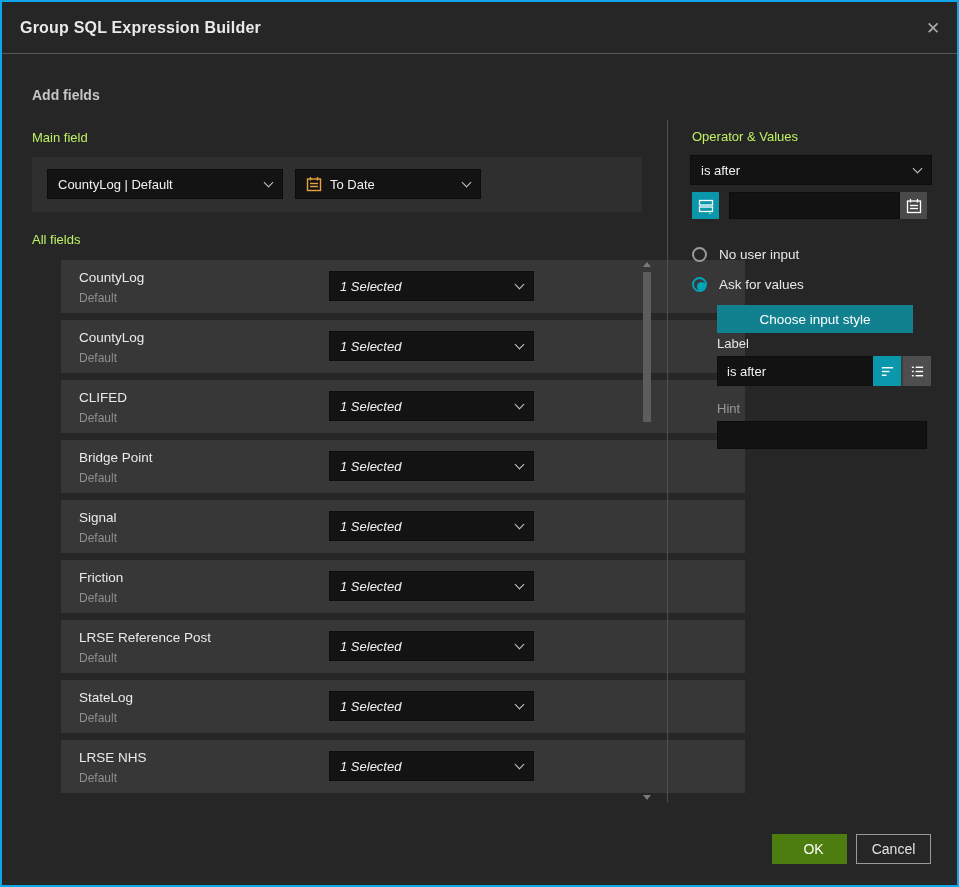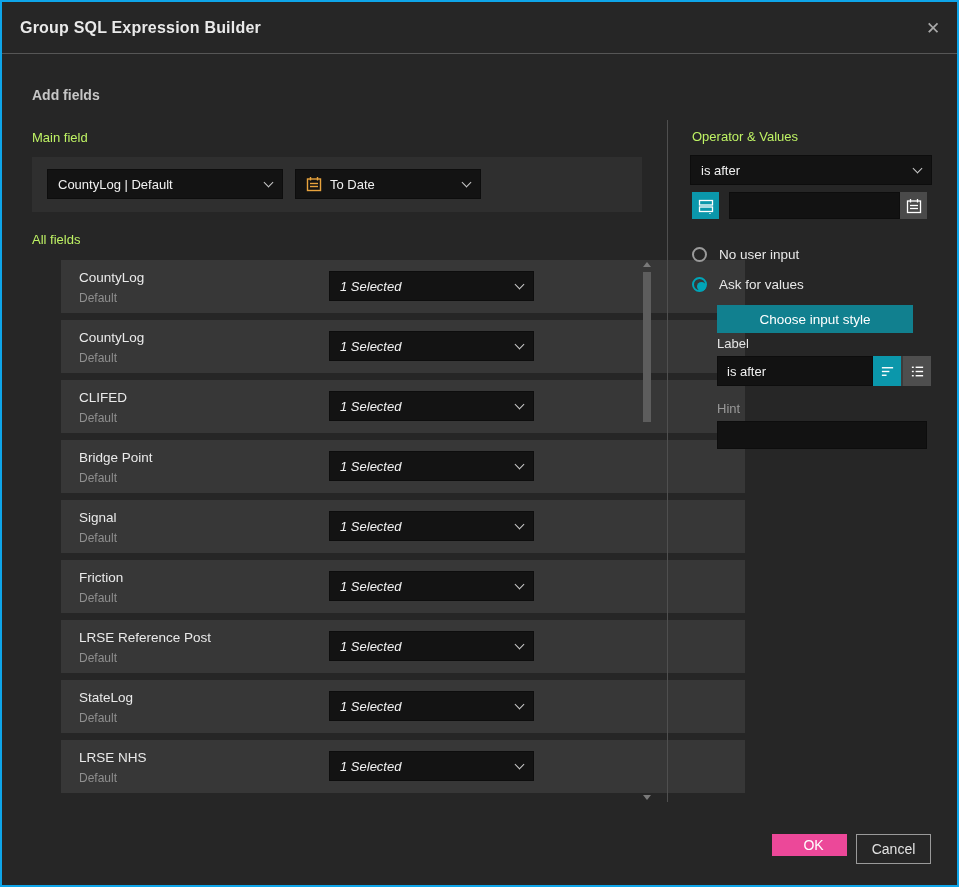--- a/index.html
+++ b/index.html
@@ -106,22 +106,22 @@
   .lbl-label { position:absolute; left:715px; top:334px; font-size:13px; color:#e5e5e5; }
   .label-input { position:absolute; left:715px; top:354px; width:156px; height:30px; }
   .seg { position:absolute; left:871px; top:354px; height:30px; display:flex; background:#3c3c3c; }
   .seg .sqbtn { position:static; width:28px; height:30px; }
   .seg .sqbtn + .sqbtn { margin-left:2px; }
   .seg .inactive { background:#4e4e4e; }
   .lbl-hint { position:absolute; left:715px; top:399px; font-size:13px; color:#989898; }
   .hint-input { position:absolute; left:715px; top:419px; width:210px; height:28px; }
   
   .ok-btn {
-    position:absolute; left:770px; top:832px; width:75px; height:22px;
-    background:#ec4899; color:#fff; border:none; font-size:14px;
+    position:absolute; left:770px; top:832px; width:75px; height:30px;
+    background:#4d7c0f; color:#fff; border:none; font-size:14px;
     font-family:"Liberation Sans", sans-serif; cursor:pointer;padding-left:8px;
   }
   .cancel-btn {
     position:absolute; left:854px; top:832px; width:75px; height:30px;
     background:transparent; color:#e2e2e2; border:1px solid #9a9a9a;
     font-size:14px; font-family:"Liberation Sans", sans-serif; cursor:pointer;
   }
 </style>
 </head>
 <body>

